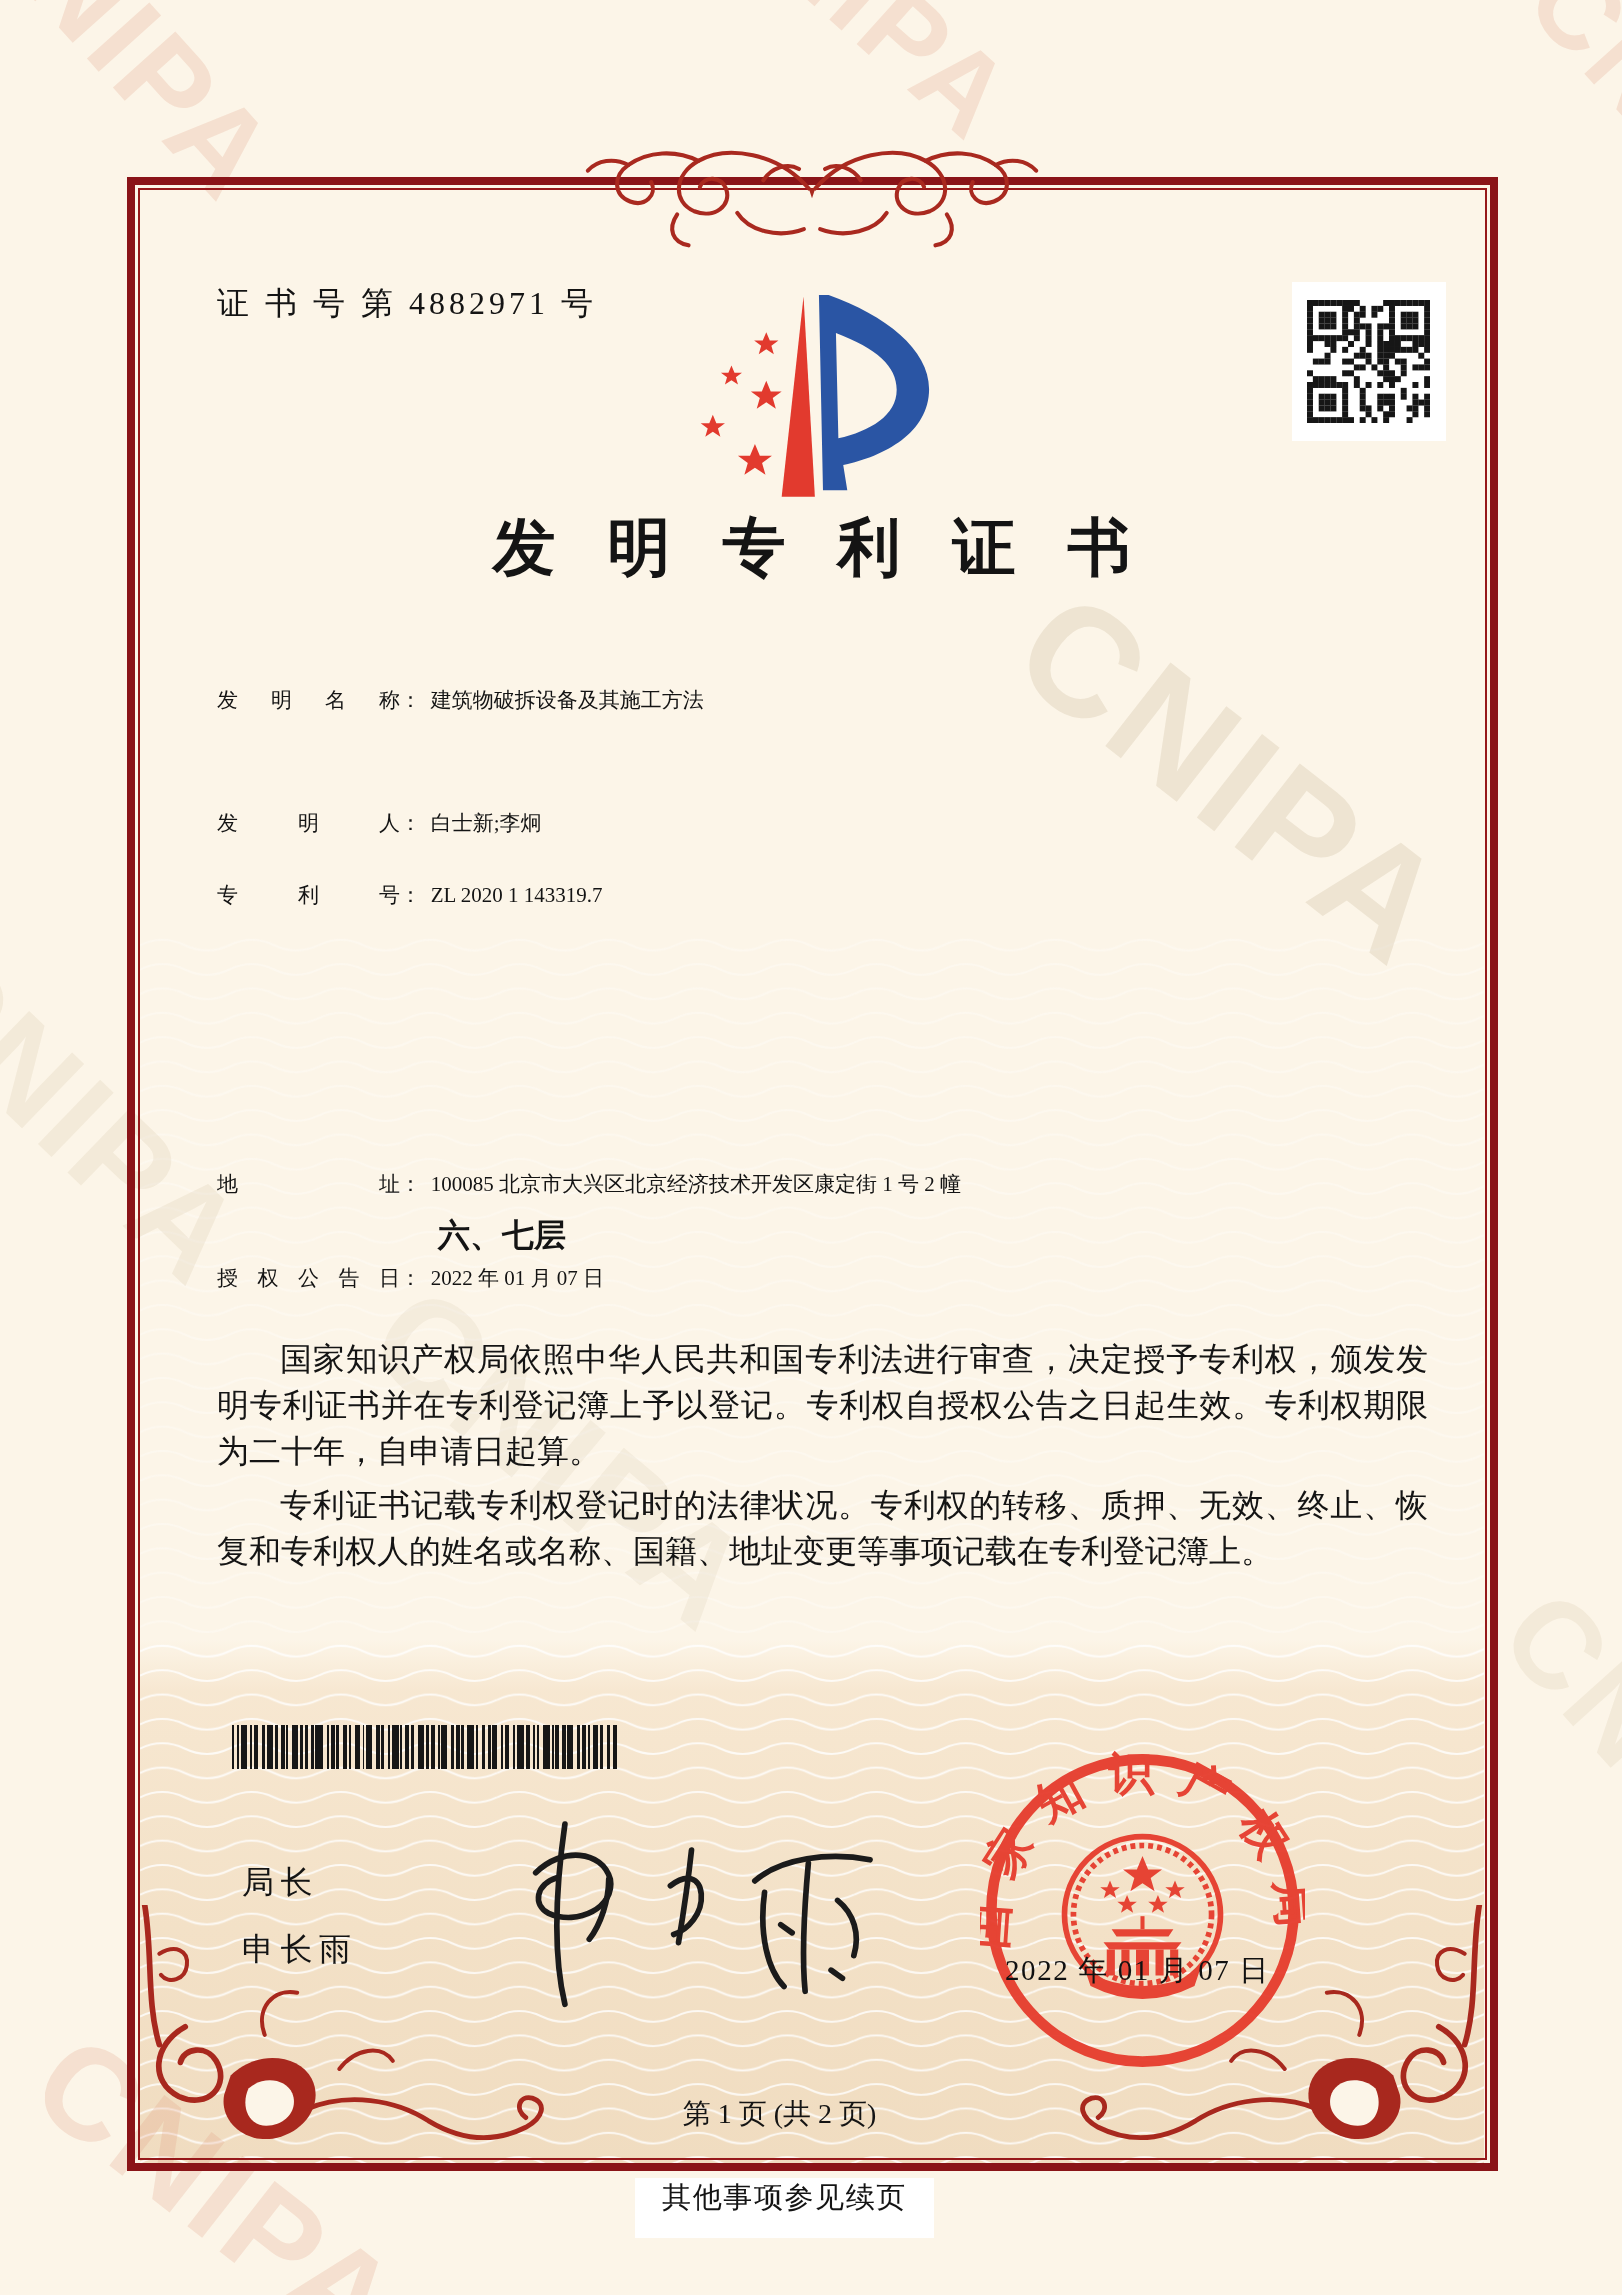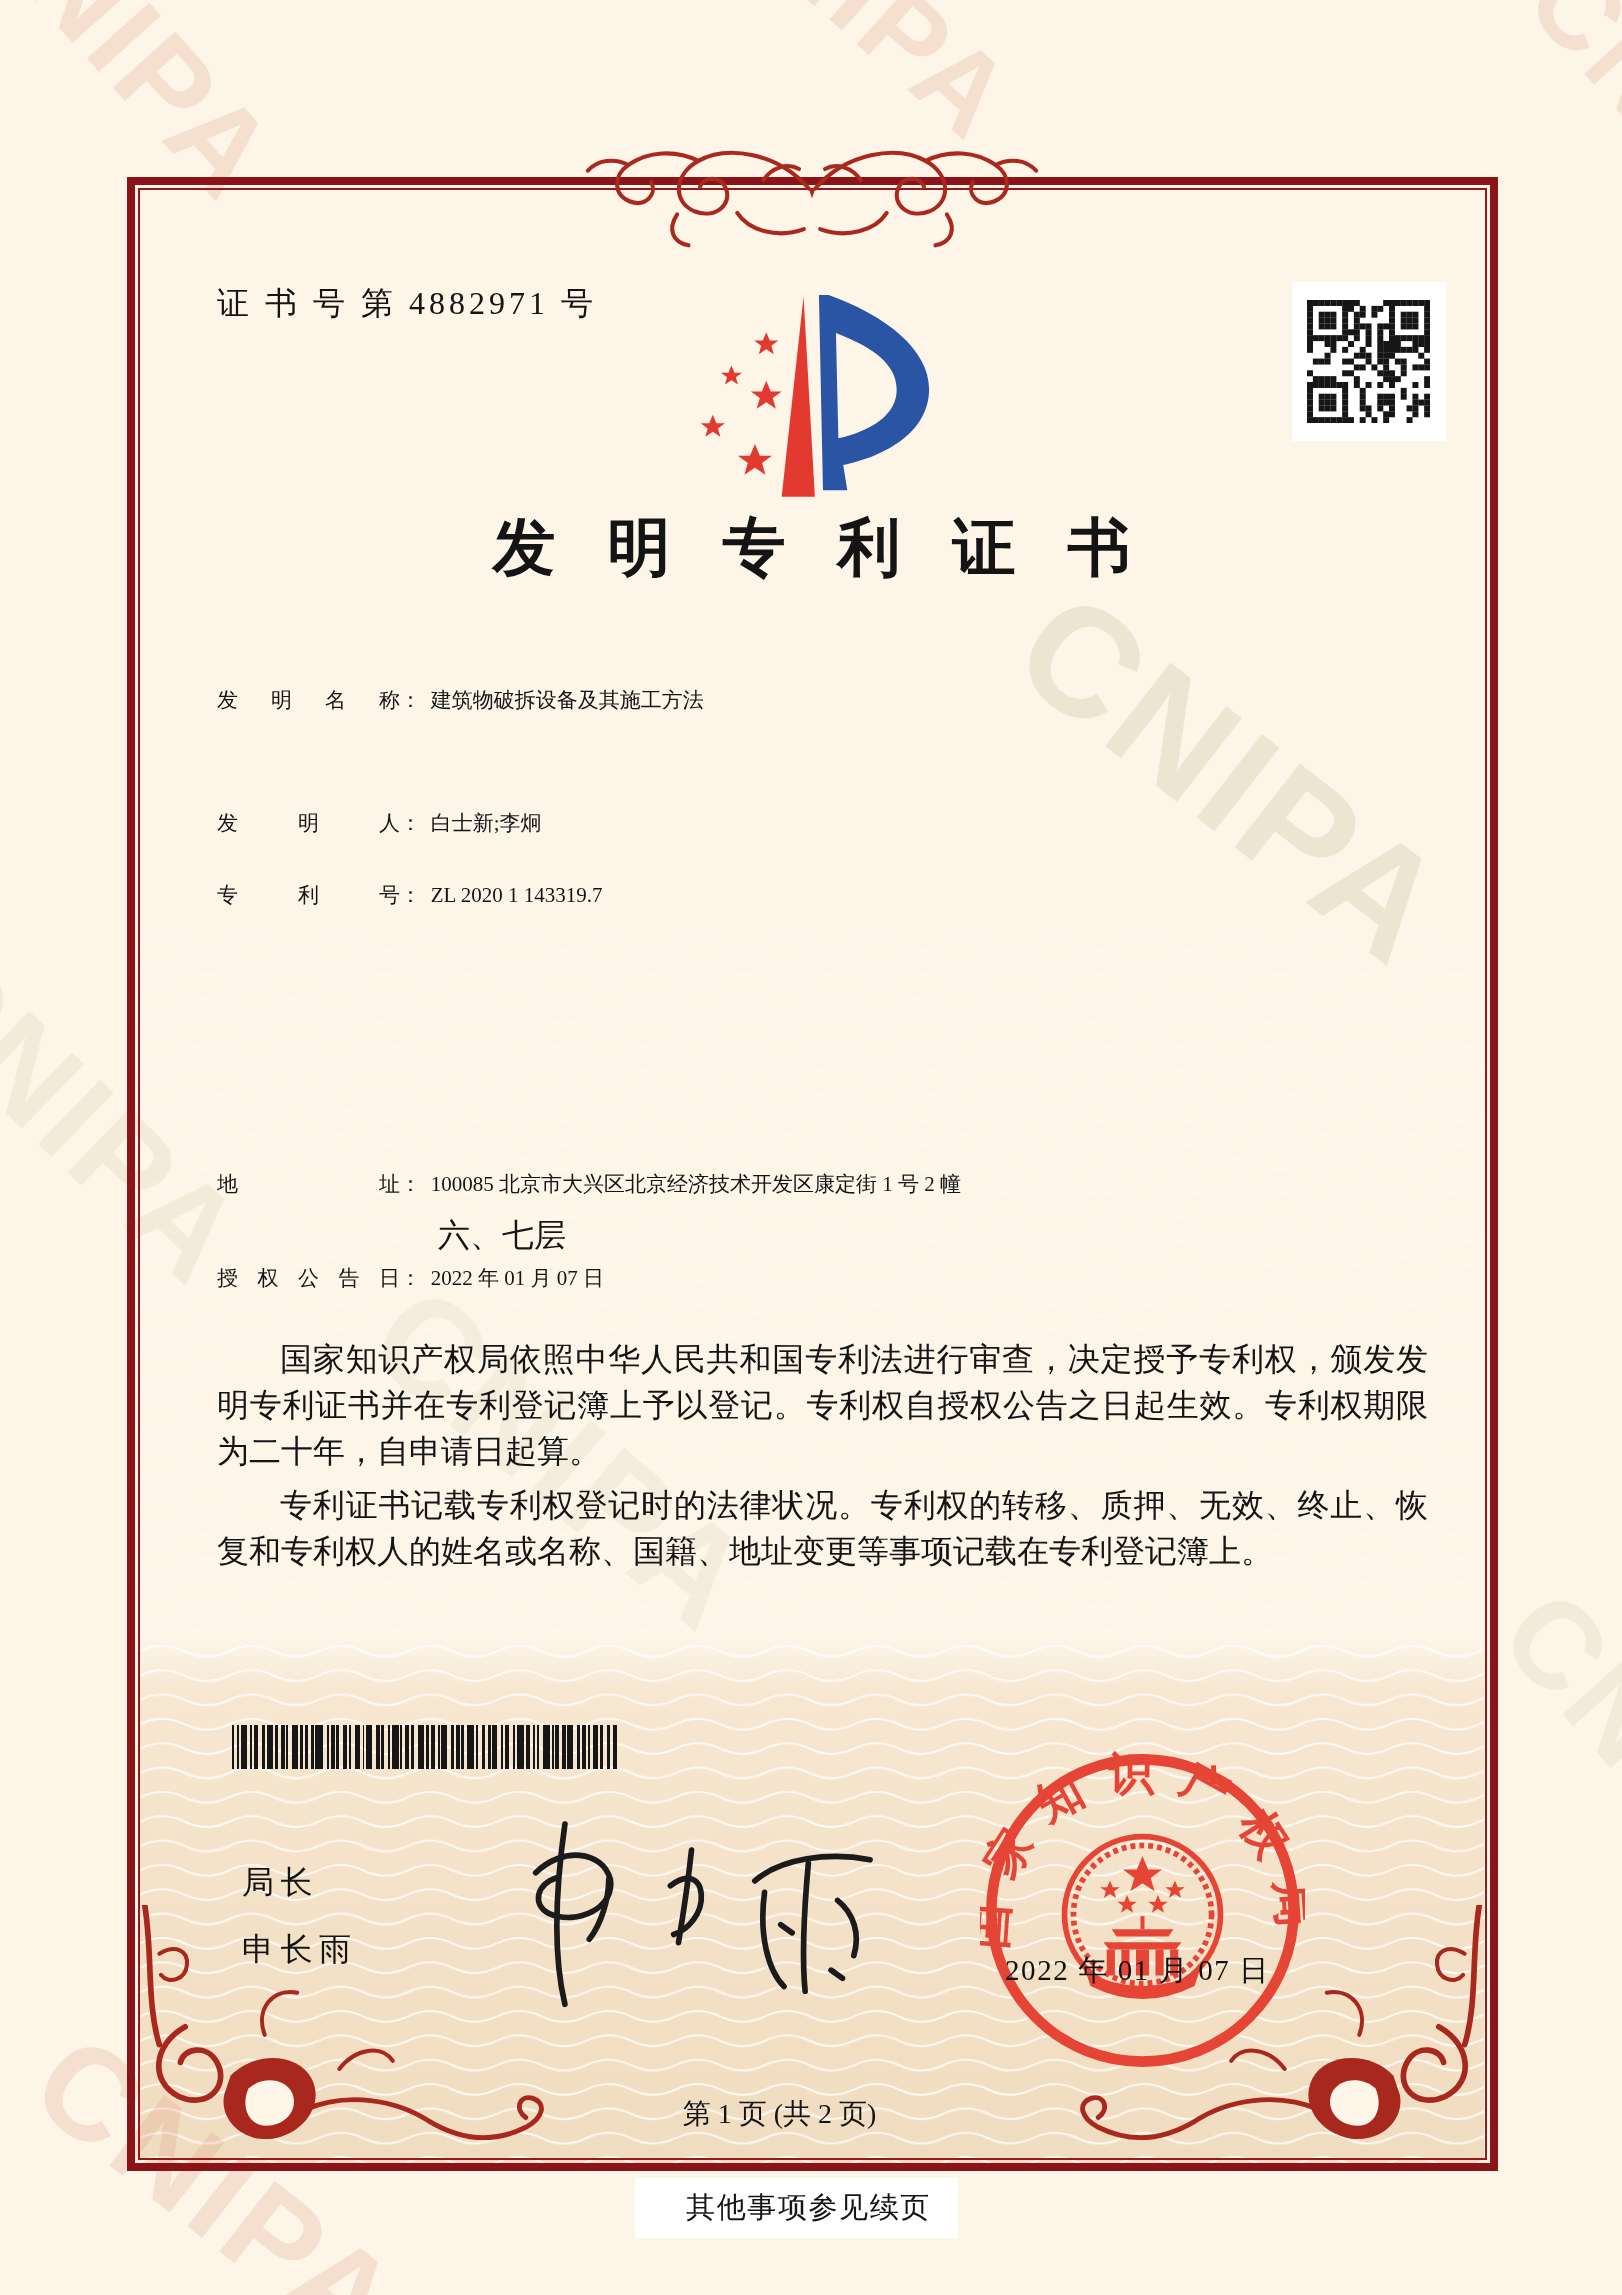--- a/index.html
+++ b/index.html
@@ -32,42 +32,42 @@
   .qr{position:absolute;left:1292px;top:282px;width:154px;height:159px;background:#ffffff;z-index:5;}
   .qr svg{position:absolute;left:15.4px;top:18px;}
   .title{position:absolute;left:0;top:505px;width:1623px;text-align:center;font-size:63px;font-weight:700;
          letter-spacing:52px;margin-left:26px;z-index:5;}
 
   
   .row{position:absolute;left:217px;font-size:21px;white-space:nowrap;z-index:5;}
   .lbl{display:inline-block;width:183px;text-align:justify;text-align-last:justify;vertical-align:bottom;}
   .colon{display:inline-block;}
   .val{margin-left:9.7px;}
-  .val2{position:absolute;left:438px;top:1214px;font-size:32px;z-index:5;}
+  .val2{position:absolute;left:438px;top:1214px;font-size:32px;z-index:5;font-weight:bold;}
   .row.r2{left:854px;}
 
   
   .body-text{position:absolute;left:217px;top:1336px;width:1211px;font-size:32px;line-height:46px;
              text-align:justify;z-index:5;}
   .body-text p{margin:0 0 8px 0;text-indent:63px;}
 
   
   .barcode{position:absolute;left:232px;top:1725px;width:412px;height:44px;display:flex;align-items:stretch;z-index:6;}
   .barcode i{display:block;background:#161616;height:100%;}
   .officer-role{position:absolute;left:242px;top:1861px;font-size:32px;letter-spacing:6.5px;z-index:6;}
   .officer-name{position:absolute;left:242px;top:1928px;font-size:32px;letter-spacing:6.5px;z-index:6;}
   .signature{position:absolute;left:487px;top:1803px;z-index:6;}
 
   .seal{position:absolute;left:980px;top:1748px;width:325px;height:325px;z-index:7;opacity:.95;}
   .seal-date{position:absolute;left:1005px;top:1951px;width:276px;font-size:29px;letter-spacing:1.6px;
              color:#111;z-index:8;white-space:nowrap;}
 
   .page-num{position:absolute;left:609px;top:2095px;width:341px;text-align:center;font-size:28px;z-index:6;}
   .cont-box{position:absolute;left:635px;top:2178px;width:299px;height:60px;background:#ffffff;z-index:6;
-            display:flex;align-items:center;justify-content:center;padding-left:24px;}
+            display:flex;align-items:flex-start;justify-content:center;}
   .cont-box span{font-size:29px;letter-spacing:1.6px;}
 </style>
 </head>
 <body>
 
 <div class="page">
 
   <div class="wm pink" style="left:-77px;top:-37px;font-size:122px;transform:rotate(48deg);">CNIPA</div>
   <div class="wm pink" style="left:673px;top:-73px;font-size:114px;transform:rotate(42deg);">CNIPA</div>
   <div class="wm pink" style="left:1489px;top:49px;font-size:114px;transform:rotate(48deg);">CNIPA</div>

